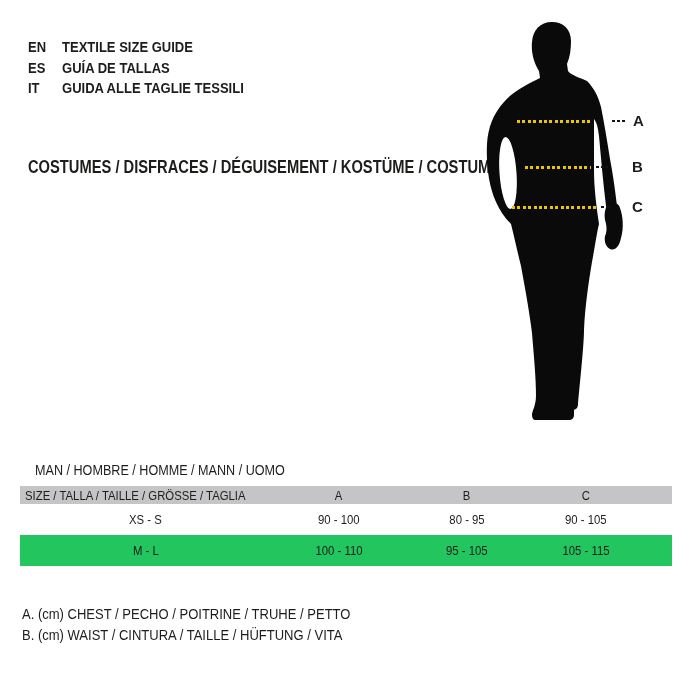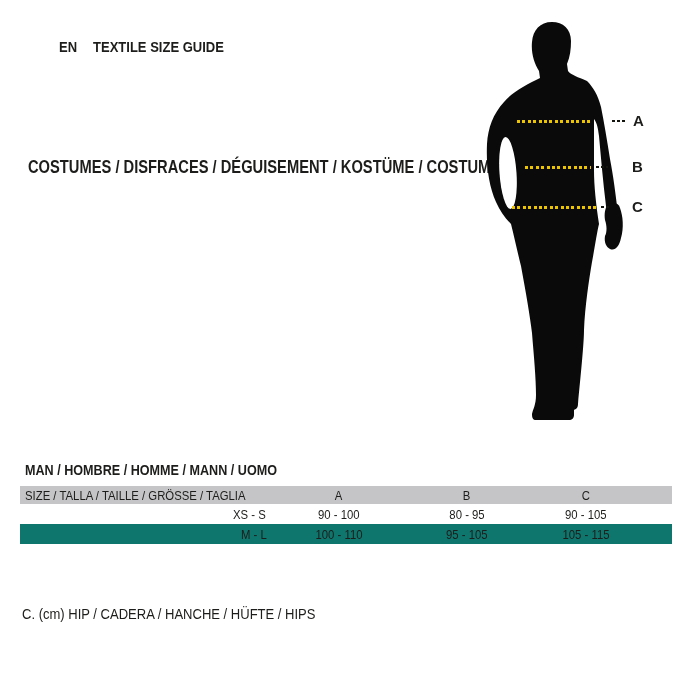--- a/index.html
+++ b/index.html
@@ -5,63 +5,71 @@
   html,body { margin:0; padding:0; background:#ffffff; }
   .canvas {
     position:relative; width:700px; height:700px; background:#ffffff;
     font-family:"Liberation Sans", sans-serif; color:#1d1d1b; overflow:hidden;
   }
   .cond  { display:inline-block; transform:scaleX(0.84); transform-origin:0 50%; white-space:nowrap; }
   .cond-c{ display:inline-block; transform:scaleX(0.84); transform-origin:50% 50%; white-space:nowrap; }
 
   
   .lang-block { position:absolute; left:28px; top:37px; }
-  .lang-row   { display:flex; height:20.5px; align-items:center; font-size:15.5px; font-weight:700;margin-left:31px; }
+  .lang-row   { display:flex; height:20.5px; align-items:center; font-size:15.5px; font-weight:700; }
   .lang-code  { width:34px; }
 
   
   .category-line { position:absolute; left:28px; top:157px; font-size:17.5px; font-weight:700; }
 
   
   .figure-wrap { position:absolute; left:478px; top:18px; width:204px; height:410px; }
 
   
   .dots-y { position:absolute; height:3px;
             background:repeating-linear-gradient(90deg,#ecc500 0 3px, transparent 3px 5.4px); }
   .dots-k { position:absolute; height:2.6px;
             background:repeating-linear-gradient(90deg,#15150f 0 2.6px, transparent 2.6px 5.2px); }
   .m-label { position:absolute; font-size:15px; font-weight:700; line-height:17px; }
 
   
-  .section-title { position:absolute; left:25px; top:461px; font-size:15px;font-weight:bold; }
+  .section-title { position:absolute; left:35px; top:461px; font-size:15px; }
 
   
   .size-table { position:absolute; left:20px; top:486px; width:652px;
                 border-collapse:collapse; table-layout:fixed; font-size:13.5px; }
   .size-table th, .size-table td { padding:0; font-weight:400; vertical-align:middle; }
   .size-table thead tr { background:#c5c5c7; height:18px; }
-  .size-table tbody tr { height:20px; }
-  .size-table tbody tr:nth-child(2n) { background:#0f766e; }
-  .col-size { text-align:right; padding-left:5px !important;margin-left:21px; }
+  .size-table tbody tr { height:31px; }
+  .size-table tbody tr:nth-child(2n) { background:#22c55e; }
+  .col-size { text-align:center; padding-left:5px !important;margin-left:21px; }
   .col-val  { text-align:center; }
   .col-c    { padding-right:28px !important; }
 
   
   .legend-block { position:absolute; left:22px; top:603px; }
   .legend-row { height:21px; font-size:15.5px; display:flex; align-items:center; }
 </style>
 </head>
 <body>
 
 <div class="canvas">
 
   <div class="lang-block">
     <div class="lang-row">
       <span class="lang-code"><span class="cond">EN</span></span>
       <span class="cond">TEXTILE SIZE GUIDE</span>
+    </div>
+    <div class="lang-row">
+      <span class="lang-code"><span class="cond">ES</span></span>
+      <span class="cond">GUÍA DE TALLAS</span>
+    </div>
+    <div class="lang-row">
+      <span class="lang-code"><span class="cond">IT</span></span>
+      <span class="cond">GUIDA ALLE TAGLIE TESSILI</span>
     </div>
   </div>
 
   <div class="category-line">
     <span class="cond">COSTUMES / DISFRACES / DÉGUISEMENT / KOSTÜME / COSTUMI</span>
   </div>
 
   <div class="figure-wrap">
     <svg width="204" height="410" viewBox="0 0 204 410" xmlns="http://www.w3.org/2000/svg">
       <path fill="#0a0a0a" d="M74,4 C62,4 55,12 54,24 C53,35 56,45 61,53 L62,60 C50,66 34,74 26,84 C15,96 10,110 9,126 C8,148 11,168 18,184 C22,193 27,200 33,206 C36,218 39,232 43,248 C48,275 52,298 54,315 C56,340 58,360 58,377 C58,387 55,391 54,396 C54,400 55,402 58,402 L91,402 C94,402 96,400 96,397 L96,392 C98,391 100,390 100,386 C103,355 106,325 106,312 C107,288 111,262 114,244 C117,228 119,214 121,206 C118,186 116,168 116,152 C116,133 116,114 116,101 C119,105 120,110 121,118 C123,140 125,164 128,188 C129,195 131,200 134,203 C137,203 139,201 140,197 C138,178 135,156 132,141 C129,122 126,104 123,89 C120,77 115,69 109,63 C100,59 93,57 90,53 L89,46 C92,39 93,31 93,23 C93,11 85,4 74,4 Z"></path>
@@ -112,17 +120,20 @@
         <td class="col-size"><span class="cond">M - L</span></td>
         <td class="col-val"><span class="cond-c">100 - 110</span></td>
         <td class="col-val"><span class="cond-c">95 - 105</span></td>
         <td class="col-val col-c"><span class="cond-c">105 - 115</span></td>
       </tr>
     </tbody>
   </table>
 
   <div class="legend-block">
     <div class="legend-row">
-      <span class="cond">C. (cm) HIP / CADERA / HANCHE / HÜFTE / HIPS</span>
+      <span class="cond">A. (cm) CHEST / PECHO / POITRINE / TRUHE / PETTO</span>
+    </div>
+    <div class="legend-row">
+      <span class="cond">B. (cm) WAIST / CINTURA / TAILLE / HÜFTUNG / VITA</span>
     </div>
   </div>
 
 </div>
 
 </body></html>

